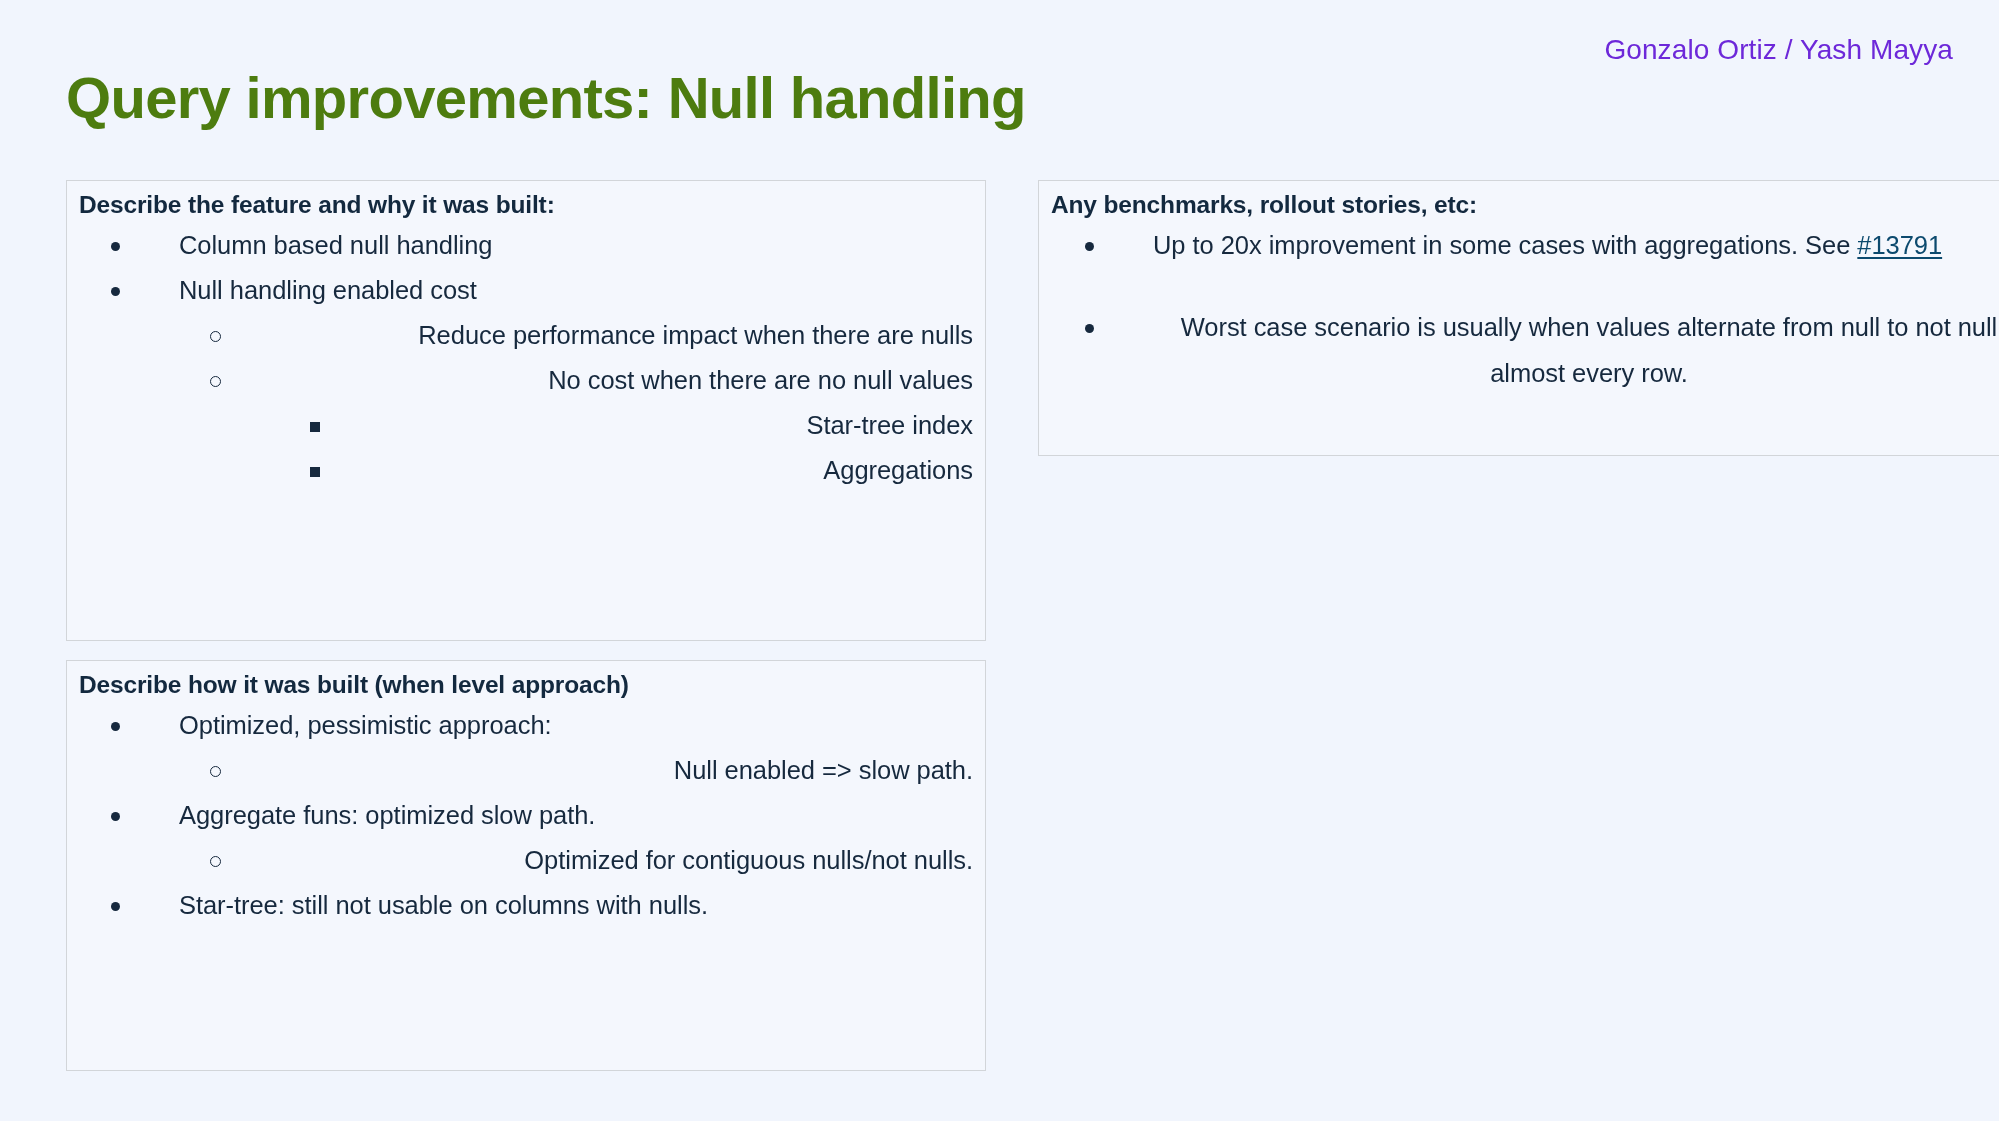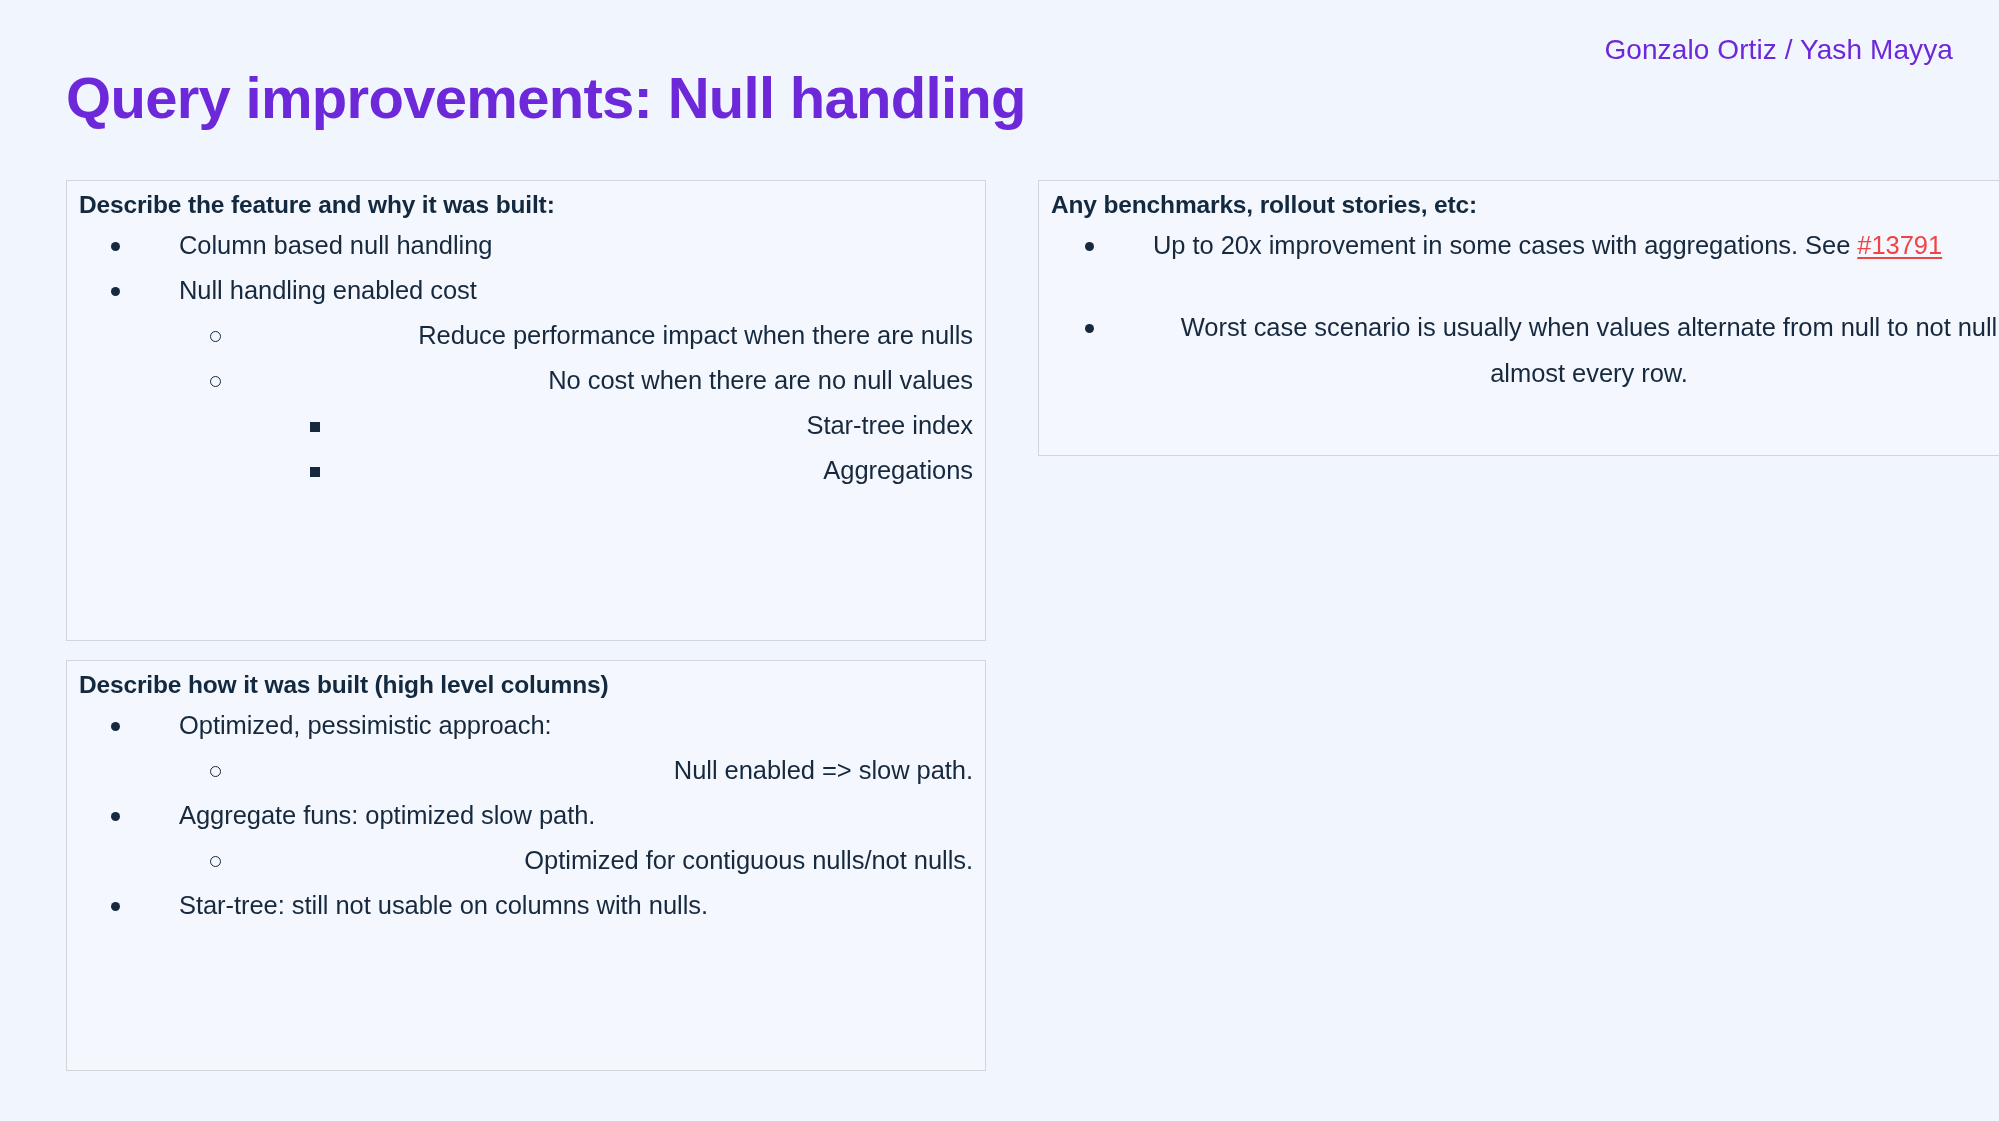--- a/index.html
+++ b/index.html
@@ -28,21 +28,21 @@
     white-space: nowrap;
   }
 
   #page-title {
     position: absolute;
     left: 66px;
     top: 64px;
     font-size: 58px;
     font-weight: bold;
     letter-spacing: -0.7px;
-    color: #6d28d9;
+    color: #4d7c0f;
     white-space: nowrap;
   }
 
   
   .box {
     position: absolute;
     border: 1.5px solid #d2d5d9;
     background: #f4f7fd;
     padding: 9px 12px 10px 12px;
   }
@@ -107,21 +107,21 @@
     background: #16293e;
   }
 
   
   #box-bench .lvl1 > li.item         { padding-left: 102px; }
   #box-bench .lvl1 > li.item::before { left: 34px; }
   #box-bench li.item                 { line-height: 45.5px; }
   #box-bench li.spaced               { margin-top: 37px; text-align: center; }
 
   a.issue-link {
-    color: #ef4444;
+    color: #0c4a6e;
     text-underline-offset: 3px;
   }
 </style>
 </head>
 <body>
 
 <div id="byline">Gonzalo Ortiz / Yash Mayya</div>
 
 <h1 id="page-title">Query improvements: Null handling</h1>
 
@@ -150,21 +150,21 @@
               <span>Aggregations</span>
             </li>
           </ul>
         </li>
       </ul>
     </li>
   </ul>
 </section>
 
 <section class="box" id="box-built">
-  <div class="box-title">Describe how it was built (high level columns)</div>
+  <div class="box-title">Describe how it was built (when level approach)</div>
 
   <ul class="lvl1">
     <li class="item">
       <span>Optimized, pessimistic approach:</span>
       <ul class="lvl2">
         <li class="item">
           <span>Null enabled =&gt; slow path.</span>
         </li>
       </ul>
     </li>

